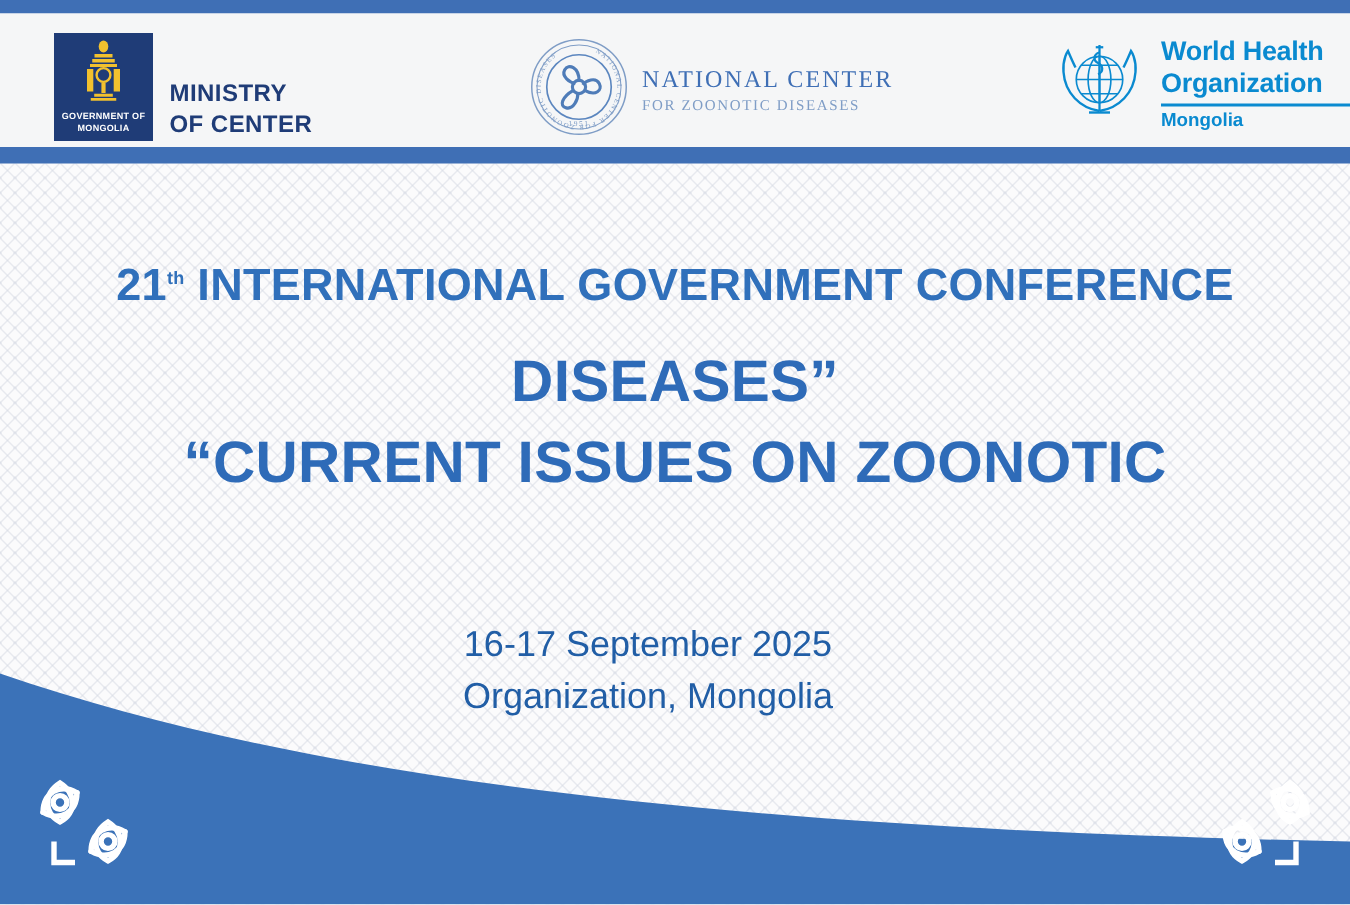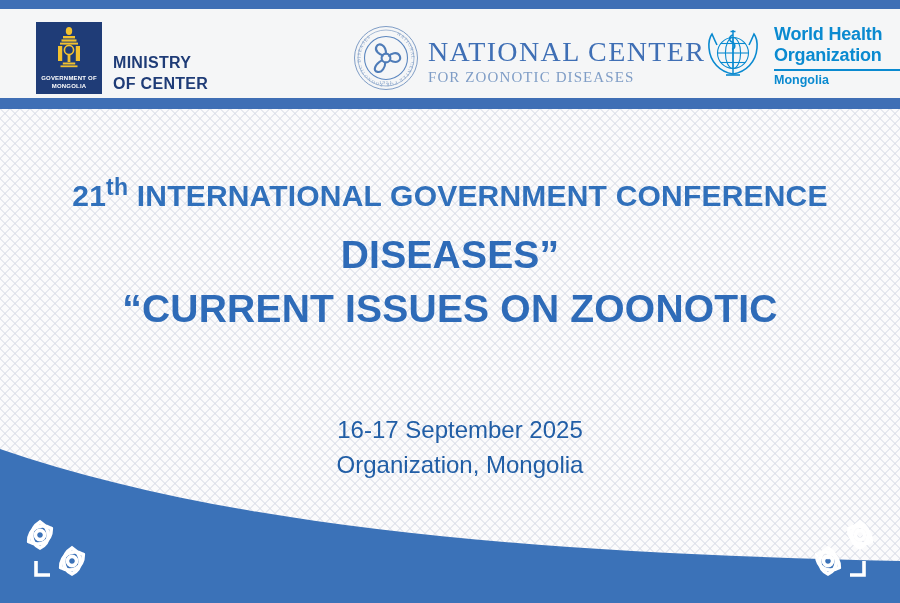--- a/index.html
+++ b/index.html
@@ -65,56 +65,56 @@
     letter-spacing:.3px;
   }
 
   .logo-nczd {
     position:absolute; left:352px; top:24px;
     display:flex; align-items:center; gap:8px;
   }
   .nczd-words { line-height:1; padding-top:6px; }
   .nczd-l1 {
     color:#3f6fb5; font-family:"Liberation Serif", serif;
-    font-size:28px; letter-spacing:1.4px;
+    font-size:16px; letter-spacing:1.4px;
   }
   .nczd-l2 {
     color:#7f9dc6; font-family:"Liberation Serif", serif;
-    font-size:15px; letter-spacing:1.1px; margin-top:4px;
+    font-size:10px; letter-spacing:1.1px; margin-top:4px;
   }
 
   .logo-who {
     position:absolute; left:700px; top:22px;
     display:flex; align-items:center; gap:8px;
   }
   .who-words { line-height:1; }
   .who-l1, .who-l2 {
     color:#0a8ad0; font-size:18px; font-weight:bold; letter-spacing:-.2px;
     line-height:21px;
   }
   .who-rule { width:128px; height:2px; background:#0a8ad0; margin:3px 0 3px 0; }
   .who-l3 { color:#0a8ad0; font-size:12.5px; font-weight:bold; }
 
   
   .headline {
     position:absolute; left:0; top:174px; width:900px;
     text-align:center; color:#3070bb;
     font-size:30px; font-weight:bold; letter-spacing:.2px;
   }
-  .headline sup { font-size:23px; vertical-align:super; }
+  .headline sup { font-size:12px; vertical-align:super; }
   .maintitle {
     position:absolute; left:60px; top:228px; width:780px;
     text-align:center; color:#2e6bb8;
     font-size:39px; font-weight:bold; line-height:54px;
     letter-spacing:.2px;
   }
   .datetime {
     position:absolute; left:0; top:412px; width:864px;
     text-align:center; color:#215ea6;
-    font-size:24px; line-height:35px;margin-left:28px;
+    font-size:24px; line-height:35px;
   }
 
   
   .wave { position:absolute; left:0; bottom:0; width:900px; height:160px; }
 
   
   .ornament { position:absolute; bottom:14px; }
   .ornament.left  { left:14px; }
   .ornament.right { right:14px; }
 </style>

